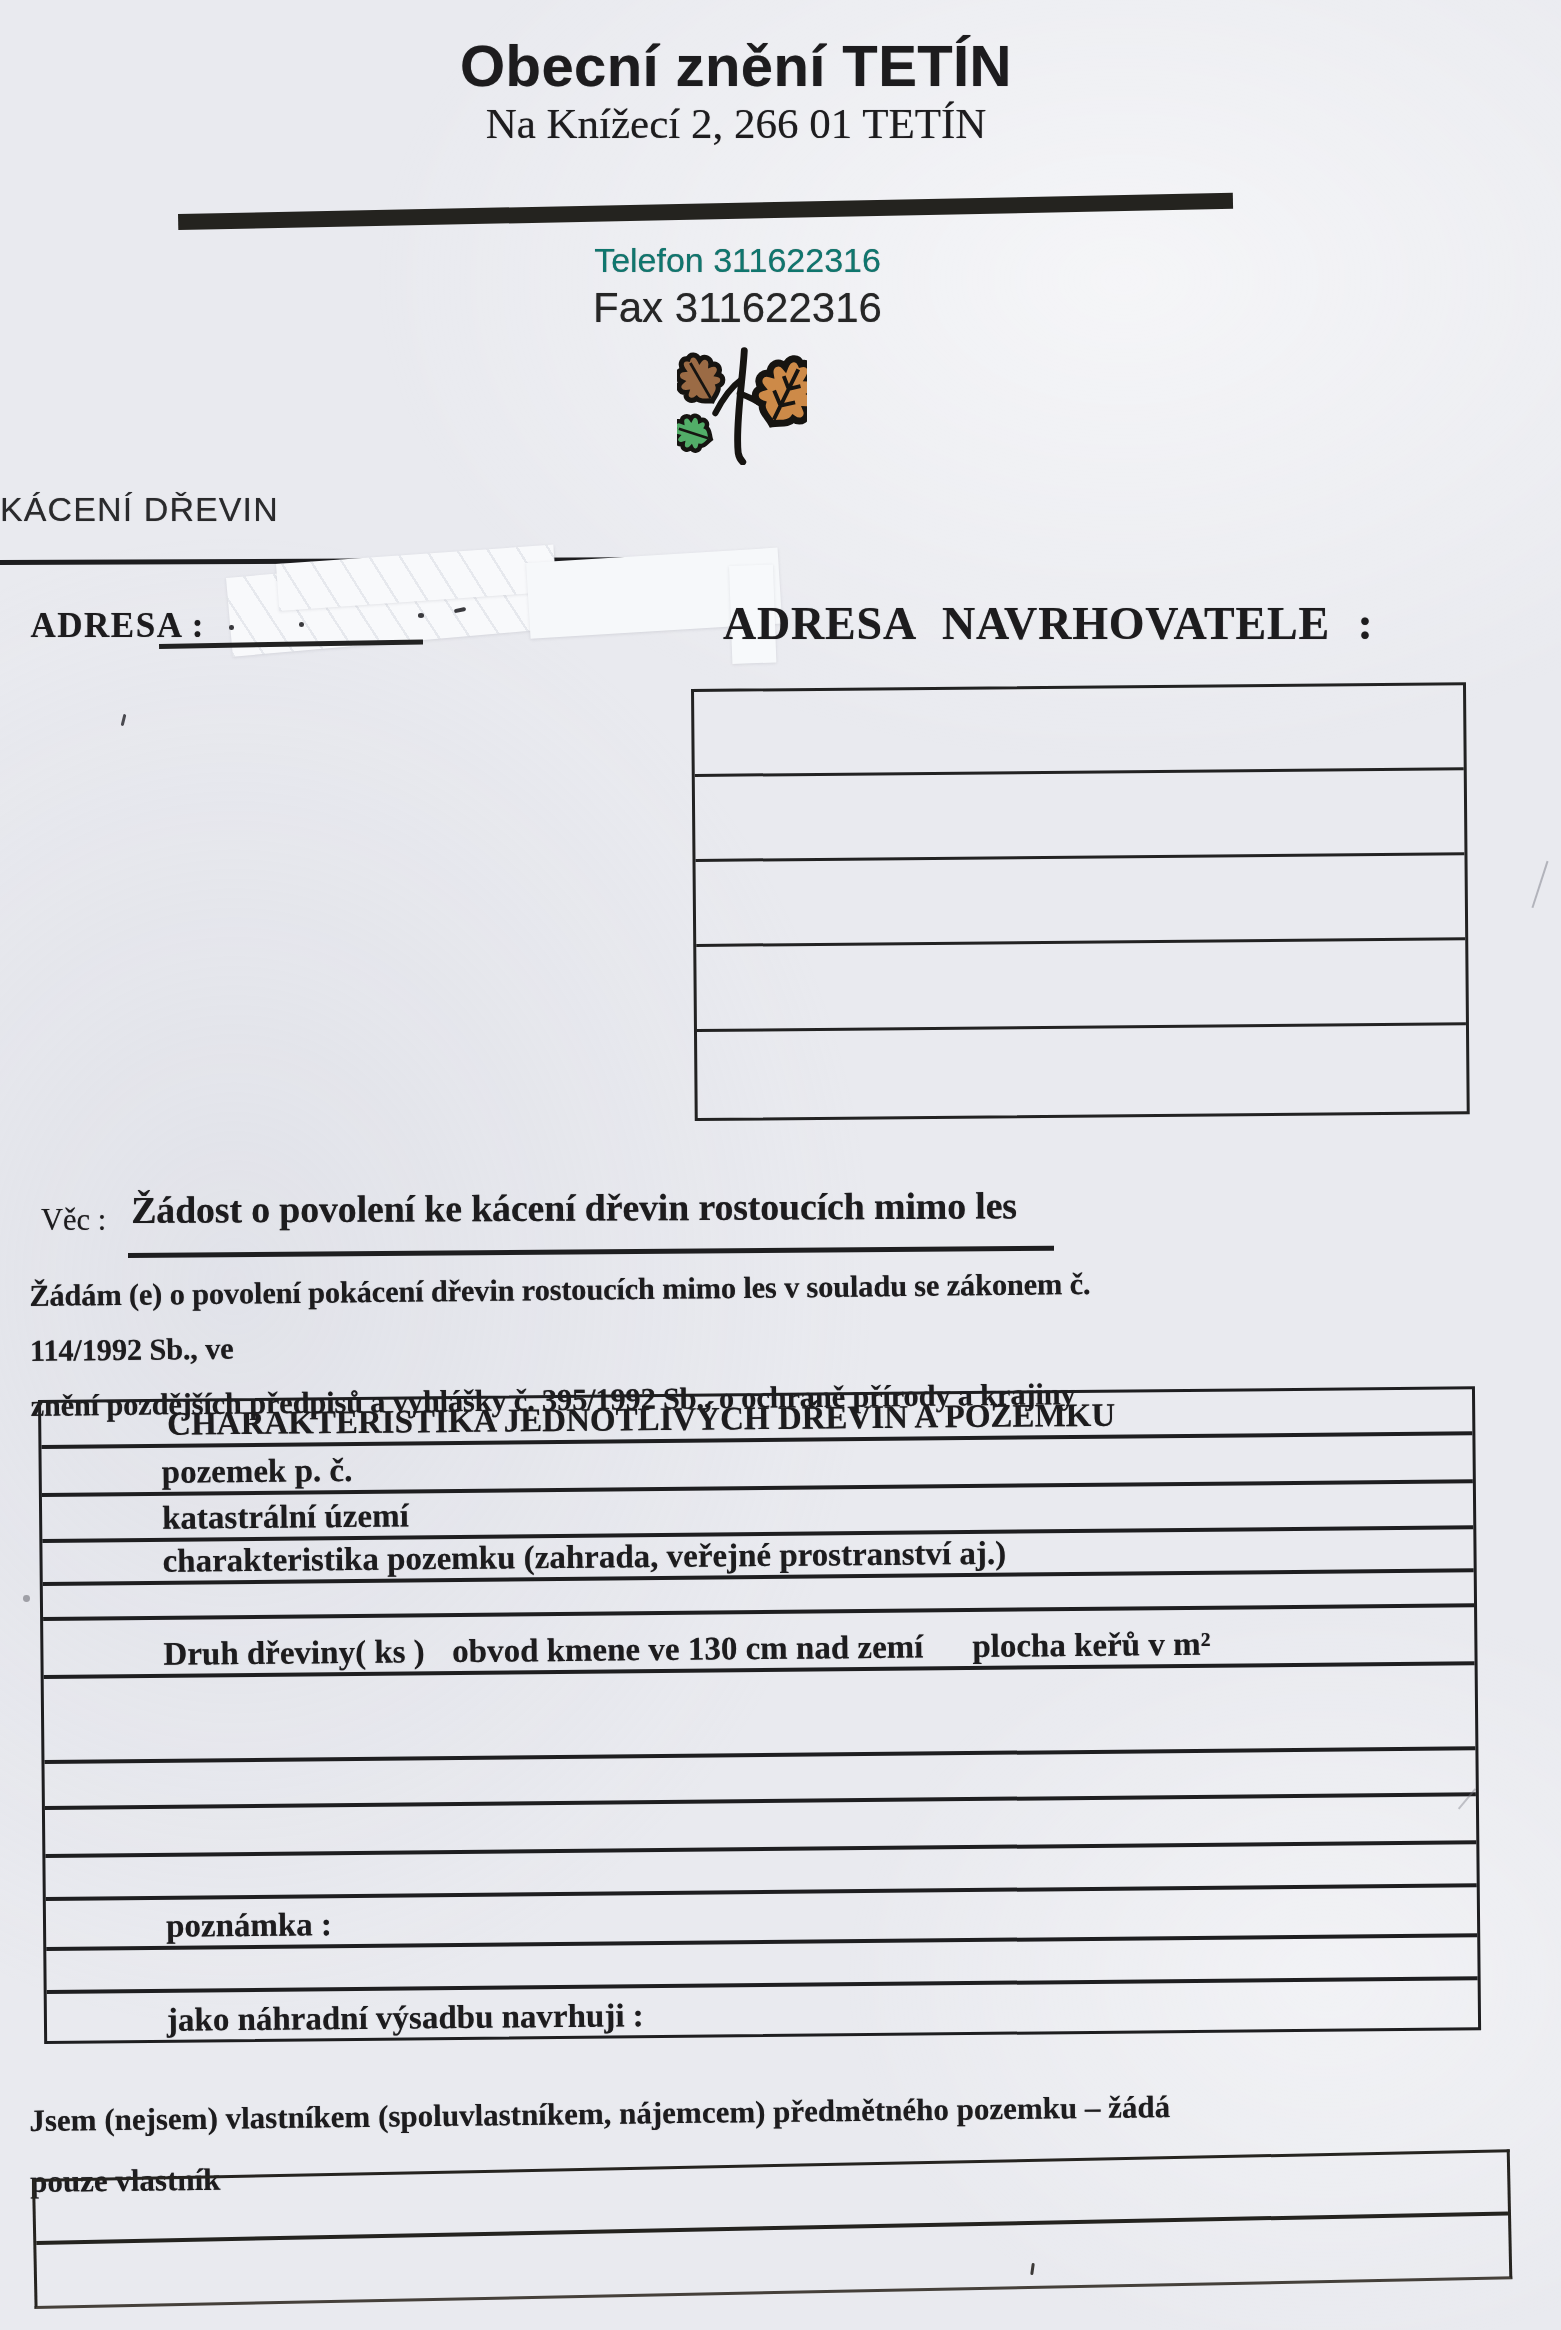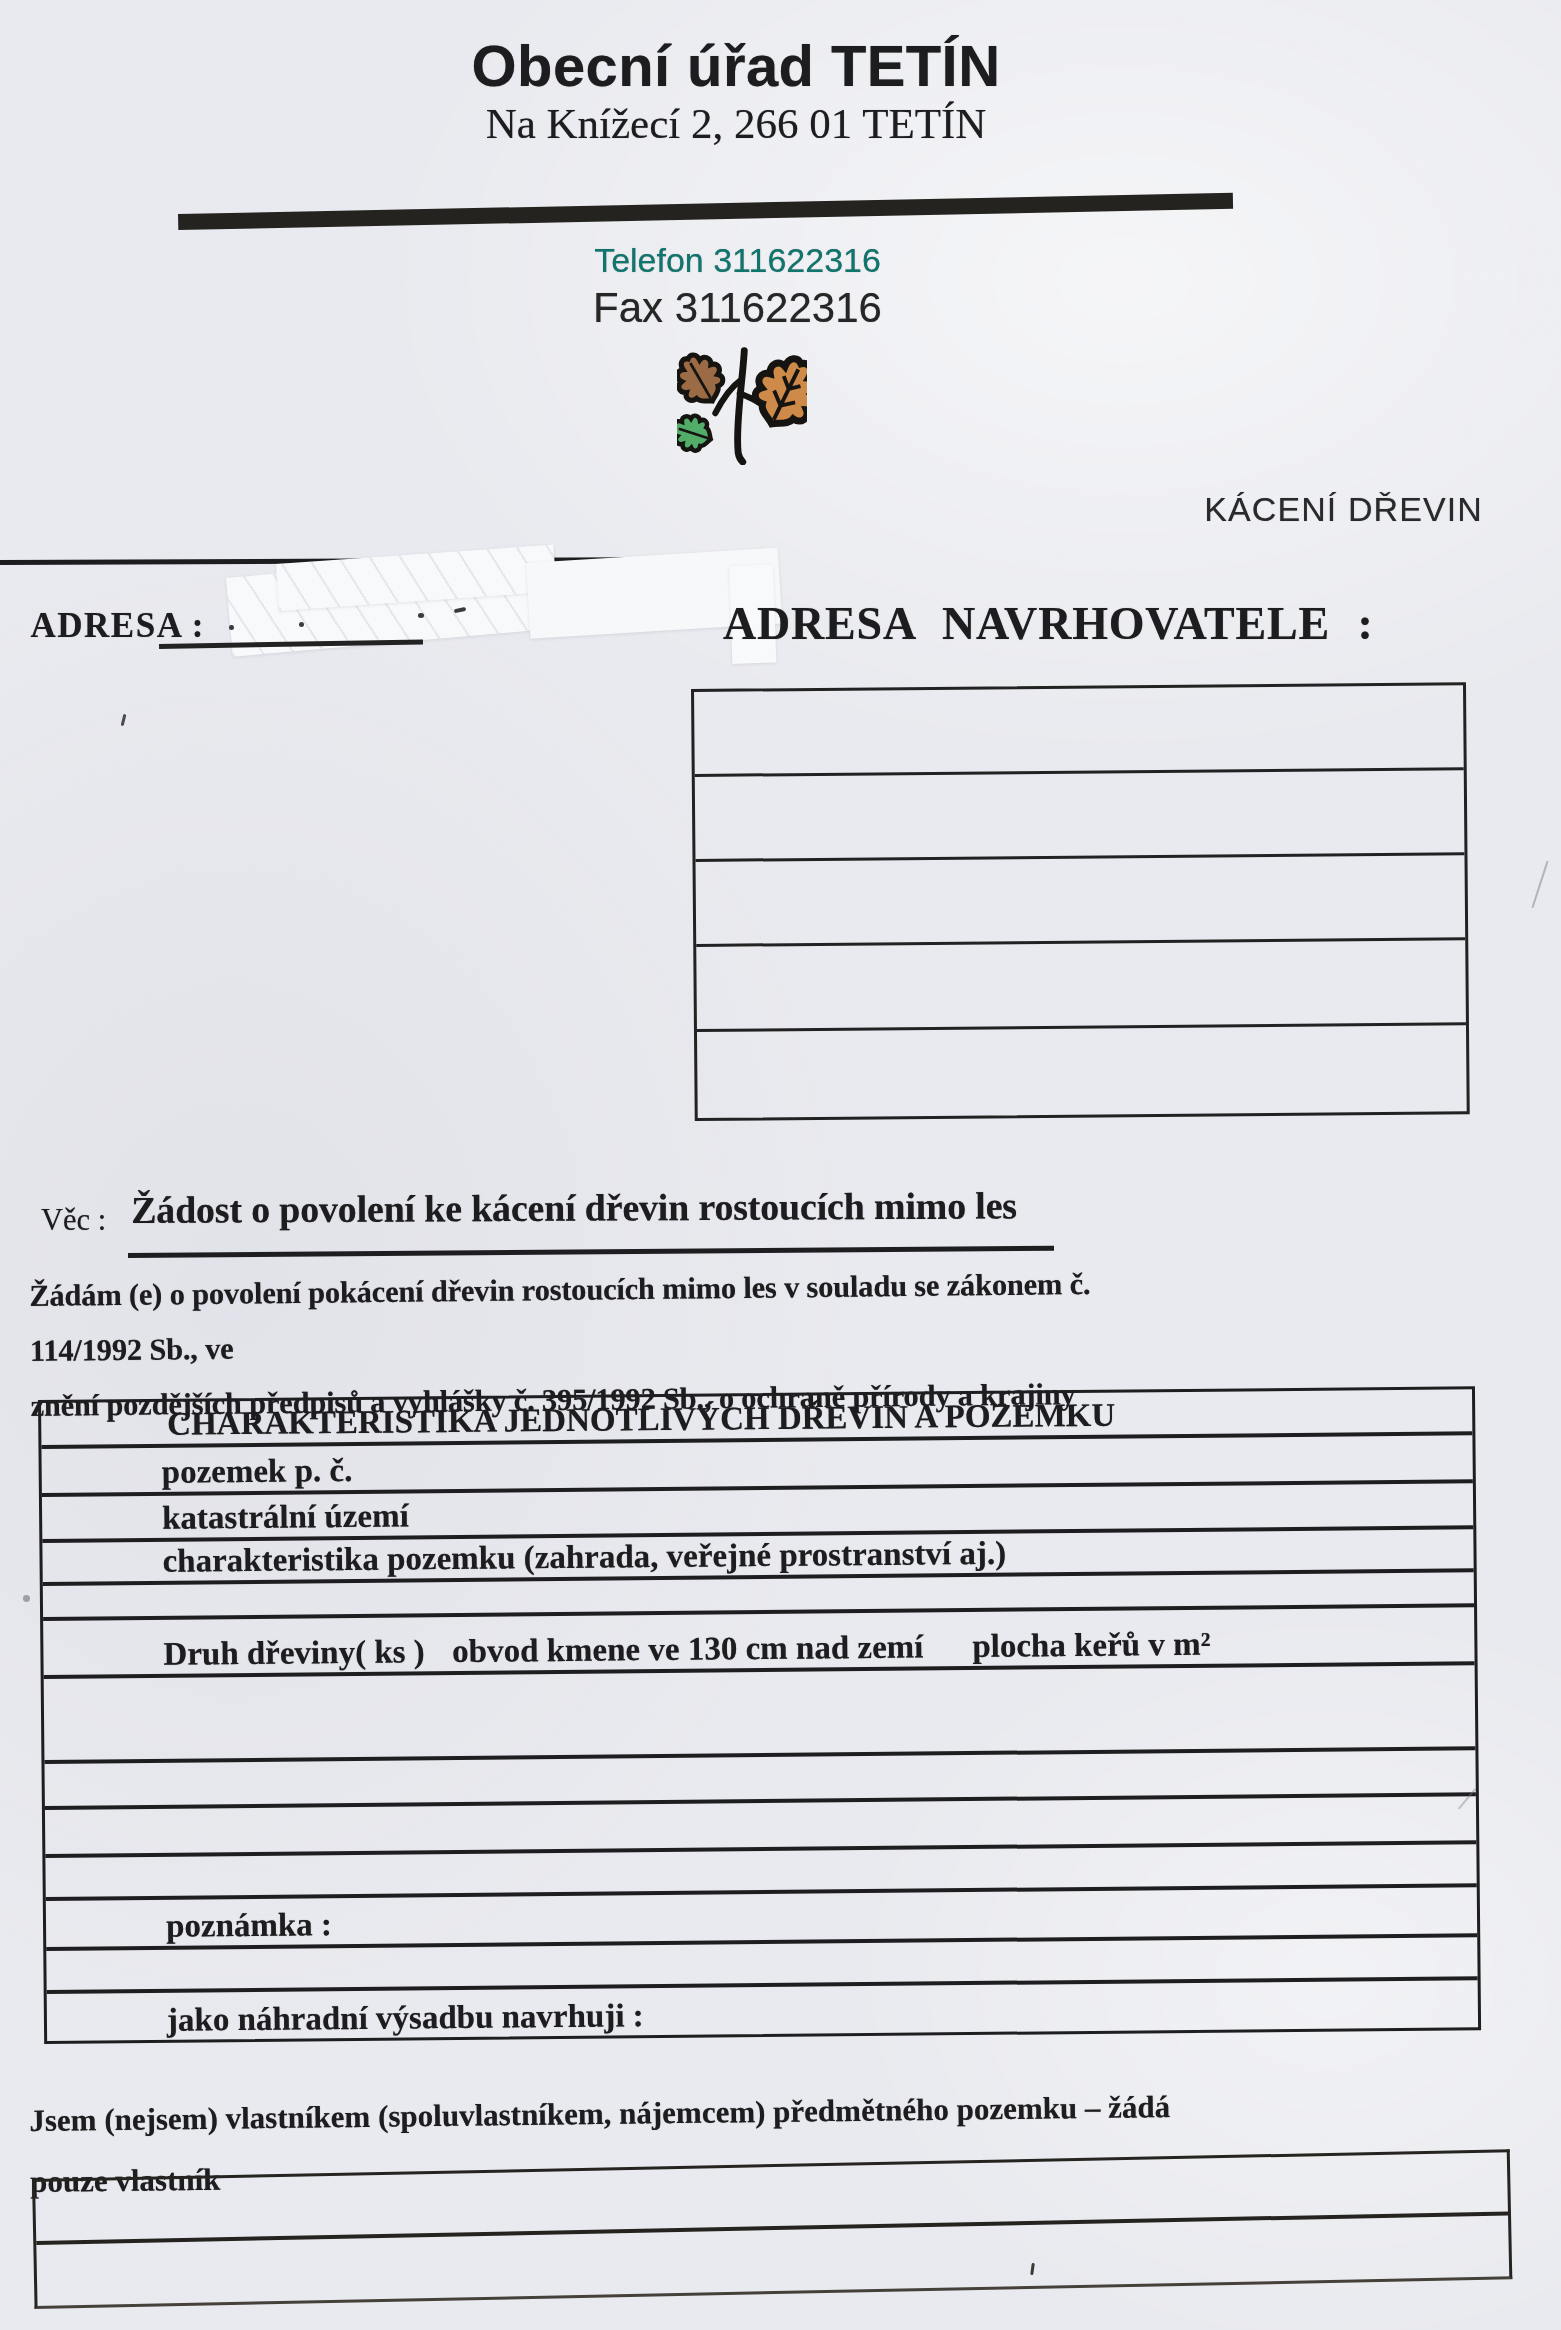--- a/index.html
+++ b/index.html
@@ -20,21 +20,21 @@
   .office-name{left:0;top:32px;width:1472px;text-align:center;
     font-family:"Liberation Sans",sans-serif;font-weight:bold;font-size:58px;letter-spacing:0.4px;}
   .office-address{left:0;top:99px;width:1472px;text-align:center;font-size:43px;}
   .bar-thick{left:178px;top:214px;width:1055px;height:16px;background:#24231f;
     transform:rotate(-1.15deg);transform-origin:0 0;}
   .tel-line{left:0;top:241px;width:1475px;text-align:center;
     font-family:"Liberation Sans",sans-serif;font-size:34px;color:#0f766e;}
   .fax-line{left:0;top:284px;width:1475px;text-align:center;
     font-family:"Liberation Sans",sans-serif;font-size:42px;color:#262626;}
   .logo-box{left:677px;top:334px;width:130px;height:131px;}
-  .form-category{left:0;top:490px;width:1483px;text-align:right;
+  .form-category{left:0;top:490px;width:1483px;text-align:left;
     font-family:"Liberation Sans",sans-serif;font-size:34px;letter-spacing:1.1px;color:#2a2a2c;}
 
   
   .line-thin{left:0;top:560px;width:689px;height:5.3px;background:#1d1d1f;
     transform:rotate(-.25deg);transform-origin:0 0;}
   .datum-label{left:30.5px;top:606px;font-weight:bold;font-size:35px;letter-spacing:1.5px;}
   .adresa-label{left:723px;top:597px;font-weight:bold;font-size:46px;word-spacing:15.3px;letter-spacing:0.8px;}
   .datum-underline{left:159px;top:644px;width:264px;height:4.6px;background:#222;
     transform:rotate(-1deg);transform-origin:0 0;}
   .wo{background:#f9fafc;box-shadow:0 0.8px 3.1px rgba(60,60,70,.12);}
@@ -100,21 +100,21 @@
 
   
   .crease1{left:1539px;top:860px;width:2.3px;height:49px;background:rgba(110,112,124,.45);transform:rotate(18deg);}
   .crease2{left:1466px;top:1786px;width:2.3px;height:26px;background:rgba(120,120,130,.4);transform:rotate(40deg);}
   .fleck1{left:23px;top:1595px;width:6.9px;height:6.9px;background:rgba(90,90,98,.5);border-radius:50%;}
   .fleck2{left:1031px;top:2263px;width:3.1px;height:12.2px;background:#3c3a38;border-radius:1.5px;transform:rotate(8deg);}
 </style>
 </head>
 <body>
 
-<div class="abs office-name tx">Obecní úřad TETÍN</div>
+<div class="abs office-name tx">Obecní znění TETÍN</div>
 <div class="abs office-address tx">Na Knížecí 2, 266 01 TETÍN</div>
 <div class="abs bar-thick"></div>
 <div class="abs tel-line tx">Telefon 311622316</div>
 <div class="abs fax-line tx">Fax 311622316</div>
 
 <div class="abs logo-box">
   <svg width="130" height="131" viewBox="0 0 170 172">
     <defs>
       <path id="oakleaf" d="M0,0 C-8,-6 -20,-8 -22,-18 C-34,-16 -41,-28 -32,-36
         C-43,-41 -43,-55 -30,-57 C-37,-67 -28,-79 -17,-74 C-18,-87 -8,-93 0,-86

